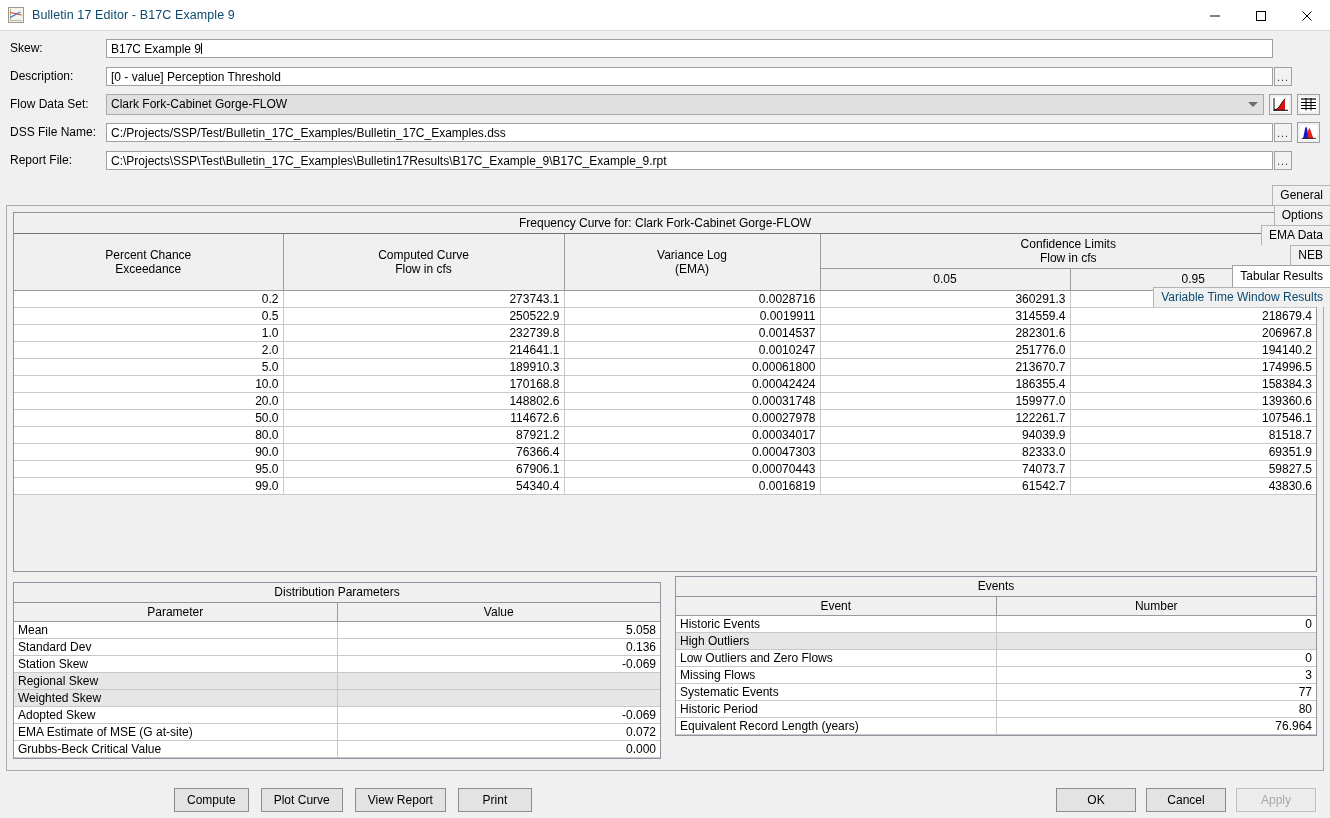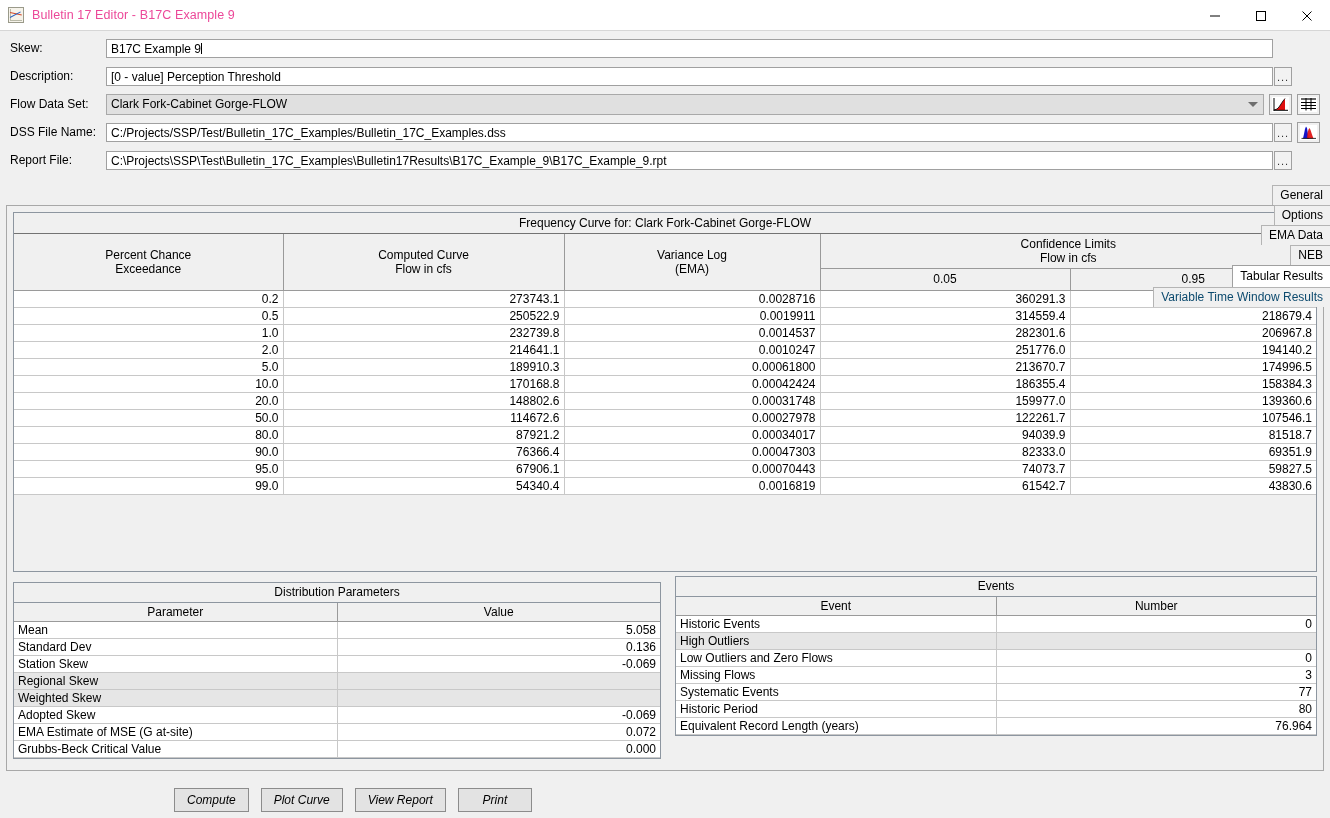--- a/index.html
+++ b/index.html
@@ -32,21 +32,21 @@
     flex: 0 0 auto;
   }
   .title-icon i {
     position: absolute; display: block;
   }
   .title-icon .ln1 { left: 1px; top: 9px; width: 12px; height: 1px; background:#2a62c0; transform: rotate(-28deg); transform-origin: left center;}
   .title-icon .ln2 { left: 1px; top: 4px; width: 12px; height: 1px; background:#d04a2a; transform: rotate(12deg); transform-origin: left center;}
   .title-icon .gr  { left: 1px; top: 1px; right: 1px; bottom: 1px; border-left: 1px solid #b9b9a8; border-bottom: 1px solid #b9b9a8; }
   .titlebar .ttl {
     font-size: 12.5px;
-    color: #ec4899;
+    color: #0c4a6e;
     letter-spacing: 0.1px;
   }
   .wincontrols {
     position: absolute; right: 0; top: 0; height: 31px;
     display: flex; align-items: stretch;
   }
   .wbtn {
     width: 46px; height: 31px;
     display: flex; align-items: center; justify-content: center;
     background: transparent;
@@ -244,21 +244,20 @@
   .panel-half.right { width: 642px; }
 
   
   .buttonbar {
     position: absolute;
     left: 0; right: 0; bottom: 0;
     height: 36px;
     display: flex;
     align-items: center;
     padding: 0 14px;
-    font-style: italic;
   }
   .btn {
     height: 24px;
     min-width: 74px;
     padding: 0 12px;
     background: #e3e3e3;
     border: 1px solid #8c8c8c;
     font-size: 12px;
     font-family: "Liberation Sans", sans-serif;
     color: #000;
@@ -603,13 +602,18 @@
   </div>
 </div>
 
 <div class="buttonbar">
   <div class="btn-left-group">
     <div class="btn">Compute</div>
     <div class="btn">Plot Curve</div>
     <div class="btn">View Report</div>
     <div class="btn">Print</div>
   </div>
+  <div class="btn-right-group">
+    <div class="btn">OK</div>
+    <div class="btn">Cancel</div>
+    <div class="btn disabled">Apply</div>
+  </div>
 </div>
 
 </body></html>

